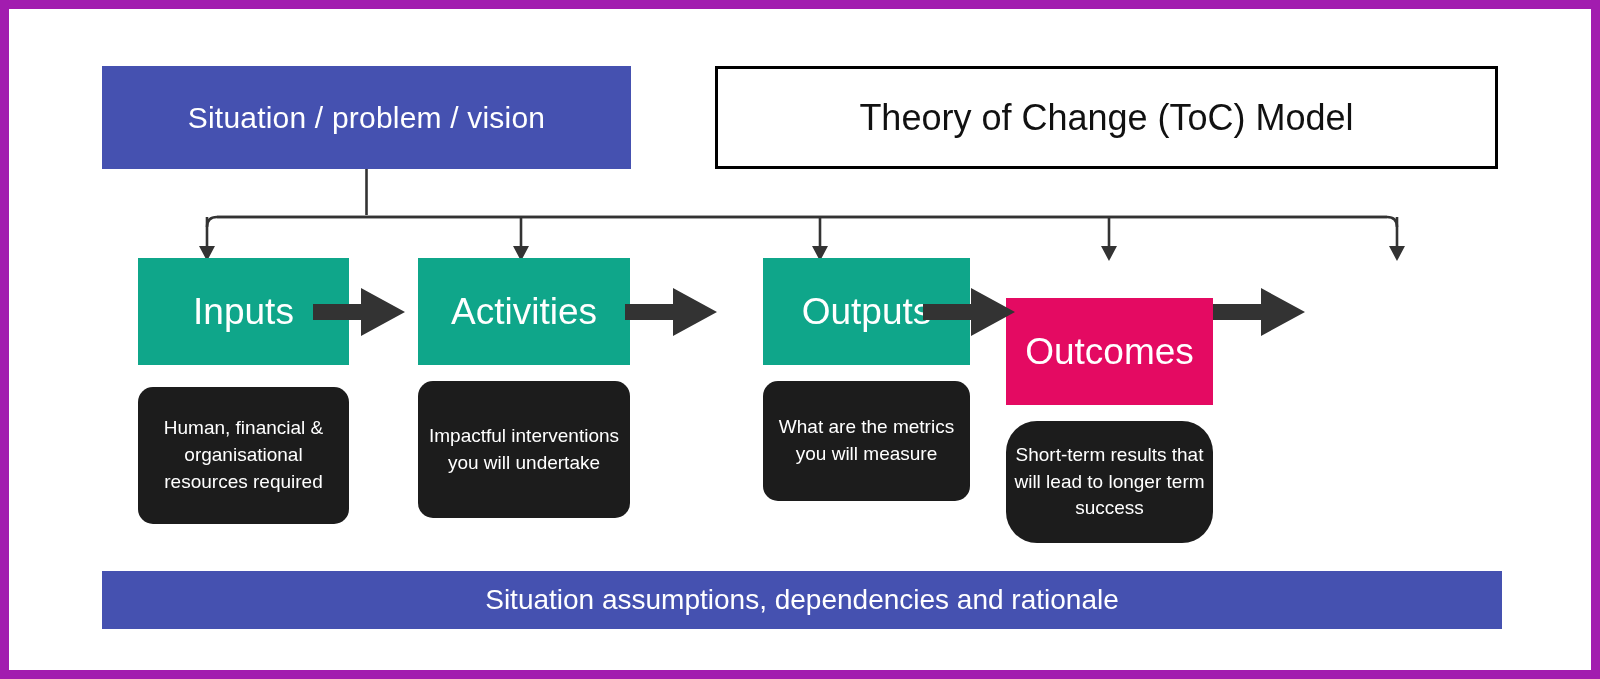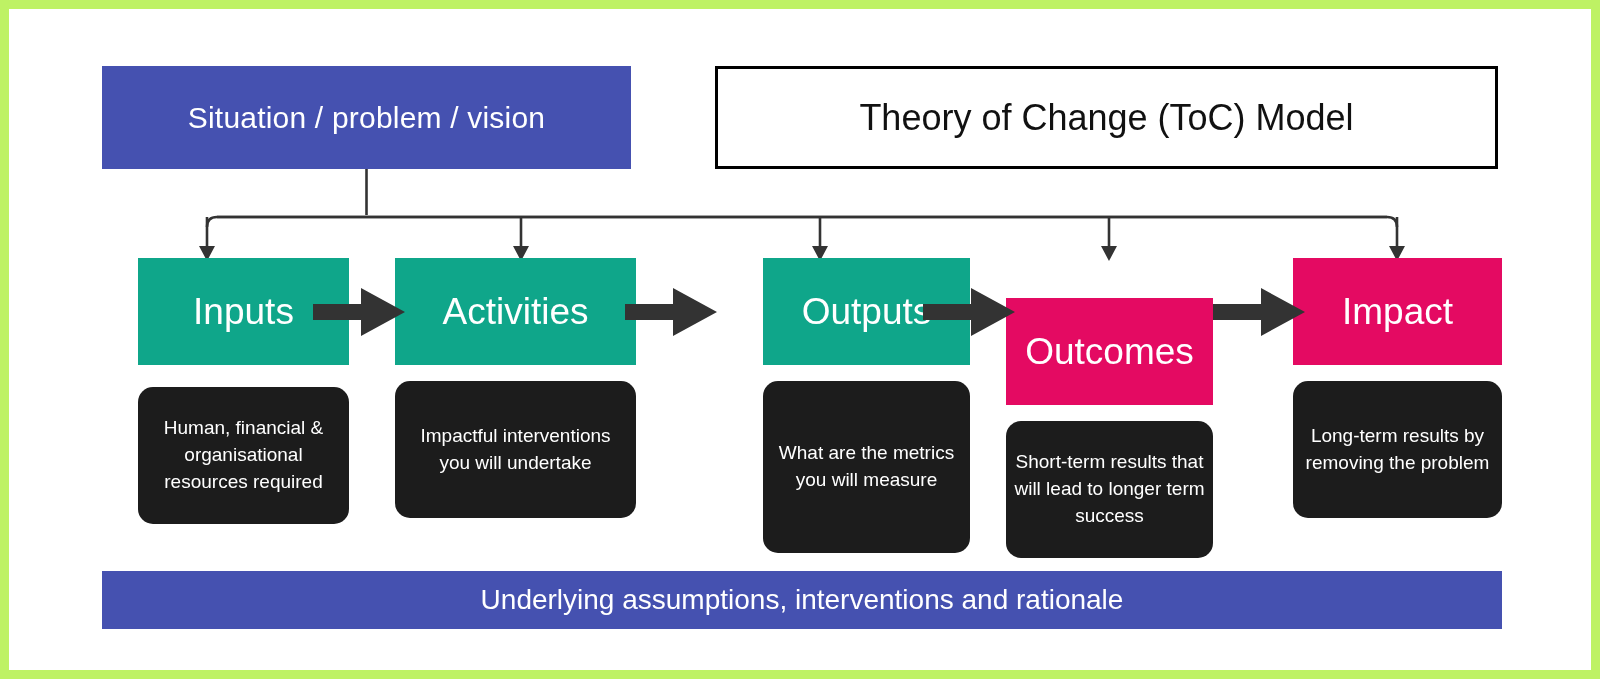--- a/index.html
+++ b/index.html
@@ -4,21 +4,21 @@
 <style>
   html, body {
     margin: 0;
     padding: 0;
     background: #ffffff;
   }
   #canvas {
     position: relative;
     width: 1600px;
     height: 679px;
-    background: #bef264;
+    background: #a21caf;
     overflow: hidden;
     font-family: "Liberation Sans", sans-serif;
   }
   #inner-frame {
     position: absolute;
     left: 9px;
     top: 9px;
     width: 1582px;
     height: 661px;
     background: #ffffff;
@@ -161,67 +161,59 @@
 
     <div class="stage" style="left:93px; width:211px;padding-left:36px;">
       <div class="stage-box teal">
         <span>Inputs</span>
       </div>
       <div class="desc-box" style="height:137px;margin-top:22px;">
         <span>Human, financial &amp; organisational resources required</span>
       </div>
     </div>
 
-    <div class="stage" style="left:386px; width:241px;">
+    <div class="stage" style="left:409px; width:212px;">
       <div class="stage-box teal">
         <span>Activities</span>
       </div>
       <div class="desc-box" style="height:137px;">
         <span>Impactful interventions you will undertake</span>
       </div>
     </div>
 
     <div class="stage" style="left:707px; width:207px;padding-left:47px;">
       <div class="stage-box teal">
         <span>Outputs</span>
       </div>
-      <div class="desc-box" style="height:172px;">
+      <div class="desc-box" style="height:120px;">
         <span>What are the metrics you will measure</span>
       </div>
     </div>
 
     <div class="stage" style="left:997px; width:207px;margin-top:40px;">
       <div class="stage-box pink">
         <span>Outcomes</span>
       </div>
-      <div class="desc-box" style="height:137px;">
+      <div class="desc-box" style="height:122px;border-radius:31px;">
         <span>Short-term results that will lead to longer term success</span>
       </div>
     </div>
 
-    <div class="stage" style="left:1284px; width:209px;">
-      <div class="stage-box pink">
-        <span>Impact</span>
-      </div>
-      <div class="desc-box" style="height:137px;">
-        <span>Long-term results by removing the problem</span>
-      </div>
-    </div>
 
     <svg class="block-arrow" style="left:304px;" viewBox="0 0 92 50" xmlns="http://www.w3.org/2000/svg">
       <polygon points="0,17 48,17 48,1 92,25 48,49 48,33 0,33" fill="#333333"></polygon>
     </svg>
     <svg class="block-arrow" style="left:616px;" viewBox="0 0 92 50" xmlns="http://www.w3.org/2000/svg">
       <polygon points="0,17 48,17 48,1 92,25 48,49 48,33 0,33" fill="#333333"></polygon>
     </svg>
     <svg class="block-arrow" style="left:914px;" viewBox="0 0 92 50" xmlns="http://www.w3.org/2000/svg">
       <polygon points="0,17 48,17 48,1 92,25 48,49 48,33 0,33" fill="#333333"></polygon>
     </svg>
     <svg class="block-arrow" style="left:1204px;" viewBox="0 0 92 50" xmlns="http://www.w3.org/2000/svg">
       <polygon points="0,17 48,17 48,1 92,25 48,49 48,33 0,33" fill="#333333"></polygon>
     </svg>
 
     <div class="footer-bar">
-      <span>Underlying assumptions, interventions and rationale</span>
+      <span>Situation assumptions, dependencies and rationale</span>
     </div>
 
   </div>
 </div>
 
 </body></html>

